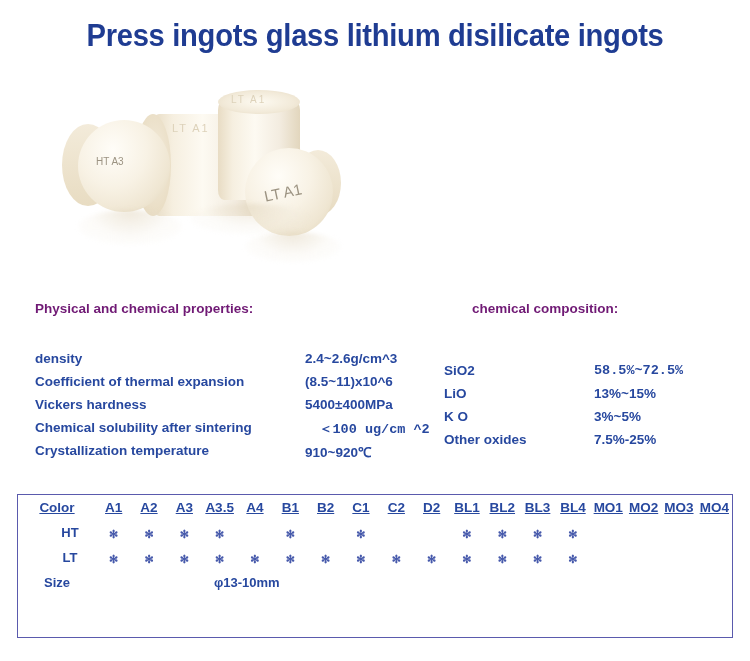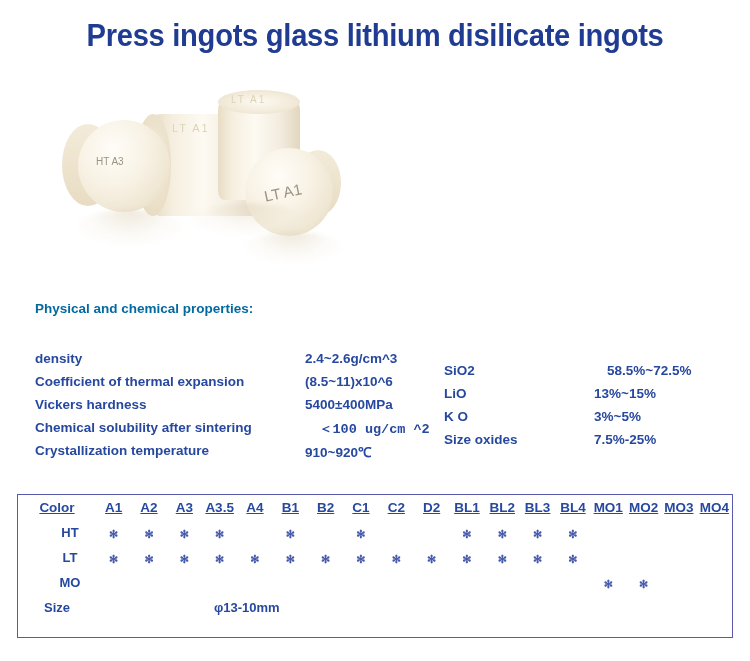--- a/index.html
+++ b/index.html
@@ -61,21 +61,21 @@
   }
   .reflection{
     position:absolute;
     border-radius:50%;
     background:radial-gradient(ellipse at 50% 0%,rgba(226,214,190,.55) 0%,rgba(240,233,218,.18) 55%,rgba(255,255,255,0) 100%);
     filter:blur(2px);
   }
 
   
   .spec-heading{
-    position:absolute;font-size:13.5px;font-weight:bold;color:#0369a1;white-space:nowrap;
+    position:absolute;font-size:13.5px;font-weight:bold;color:#701a75;white-space:nowrap;
   }
   .spec-row{position:absolute;font-size:13.5px;font-weight:bold;color:#27489f;white-space:nowrap;}
   .spec-label{position:absolute;left:0;top:0;}
   .spec-value{position:absolute;top:0;}
 
   
   .tbl-wrap{
     position:absolute;left:17px;top:494px;width:716px;height:144px;
     border:1.5px solid #5a5aad;
     box-sizing:border-box;
@@ -172,35 +172,36 @@
   </div>
   <div class="spec-row" style="left:35px;top:420px;width:400px;">
     <span class="spec-label">Chemical solubility after sintering</span>
     <span class="spec-value" style="left:284px;font-family:Liberation Mono, monospace;">＜100  ug/cm ^2</span>
   </div>
   <div class="spec-row" style="left:35px;top:443px;width:400px;">
     <span class="spec-label">Crystallization temperature</span>
     <span class="spec-value" style="left:270px;">910~920℃</span>
   </div>
 
+  <div class="spec-heading" style="left:472px;top:301px;">chemical composition:</div>
 
   <div class="spec-row" style="left:444px;top:363px;width:300px;">
     <span class="spec-label">SiO2</span>
-    <span class="spec-value" style="left:163px;">58.5%~72.5%</span>
+    <span class="spec-value" style="left:150px;font-family:Liberation Mono, monospace;">58.5%~72.5%</span>
   </div>
   <div class="spec-row" style="left:444px;top:386px;width:300px;">
     <span class="spec-label">LiO</span>
     <span class="spec-value" style="left:150px;">13%~15%</span>
   </div>
   <div class="spec-row" style="left:444px;top:409px;width:300px;">
     <span class="spec-label">K O</span>
     <span class="spec-value" style="left:150px;">3%~5%</span>
   </div>
   <div class="spec-row" style="left:444px;top:432px;width:300px;">
-    <span class="spec-label">Size oxides</span>
+    <span class="spec-label">Other oxides</span>
     <span class="spec-value" style="left:150px;">7.5%-25%</span>
   </div>
 
   <div class="tbl-wrap">
     <table class="grid">
       <thead>
         <tr>
           <th class="rowlabel">Color</th>
 
         <th>A1</th>
@@ -261,41 +262,20 @@
             <td><span class="star">✻</span></td>
             <td><span class="star">✻</span></td>
             <td><span class="star">✻</span></td>
             <td><span class="star">✻</span></td>
             <td></td>
             <td></td>
             <td></td>
             <td></td>
           </tr>
           <tr>
-            <td class="rowlabel indent">MO</td>
-            <td></td>
-            <td></td>
-            <td></td>
-            <td></td>
-            <td></td>
-            <td></td>
-            <td></td>
-            <td></td>
-            <td></td>
-            <td></td>
-            <td></td>
-            <td></td>
-            <td></td>
-            <td></td>
-            <td><span class="star">✻</span></td>
-            <td><span class="star">✻</span></td>
-            <td></td>
-            <td></td>
-          </tr>
-          <tr>
             <td class="rowlabel">Size</td>
             <td colspan="18" class="size-val" style="text-align: left; padding-left: 118px;">φ13-10mm</td>
           </tr>
         </tbody>
     </table>
   </div>
 
 </div>
 
 </body></html>

